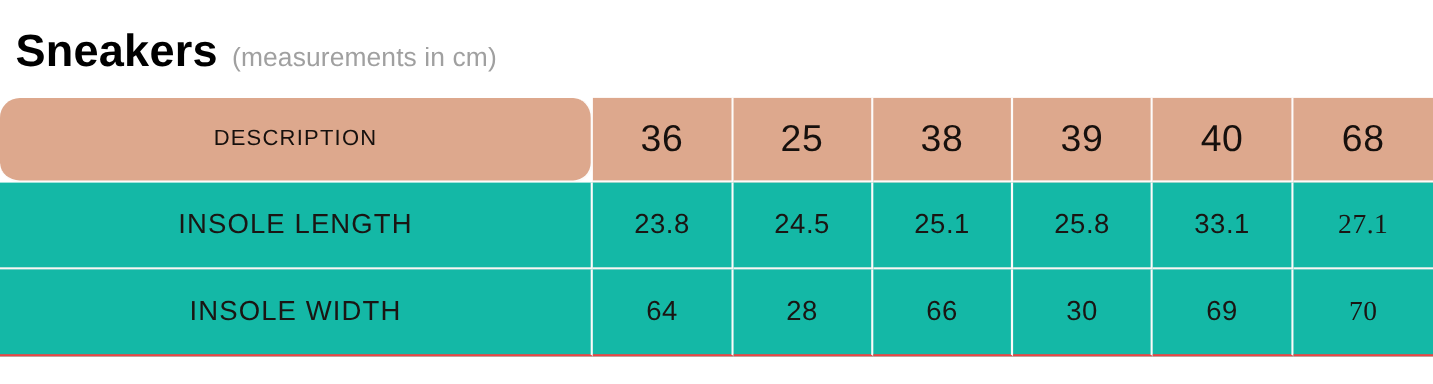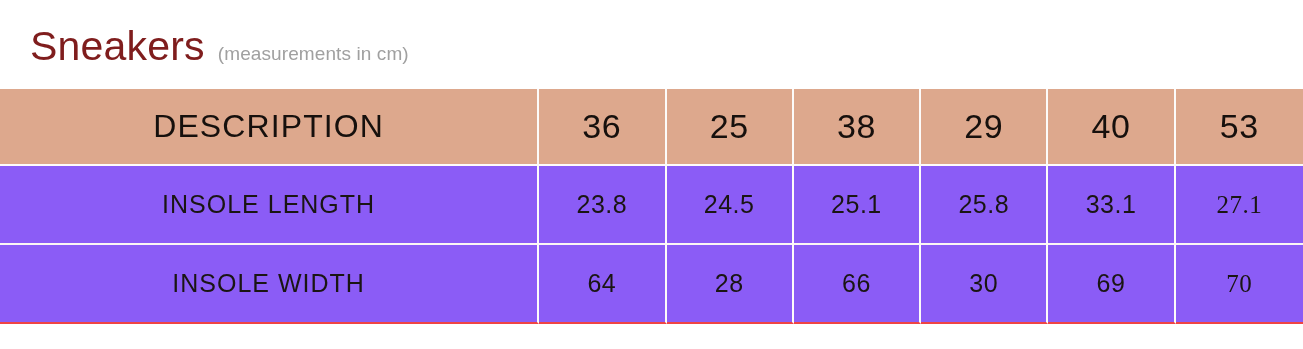--- a/index.html
+++ b/index.html
@@ -24,28 +24,27 @@
   .title-block {
     position: absolute;
     left: 14px;
     top: 26px;
     display: flex;
     align-items: baseline;
     white-space: nowrap;
   }
   .title-main {
     font-size: 41px;
-    font-weight: 400;
-    color: #7f1d1d;
+    font-weight: 700;
+    color: #000000;
     letter-spacing: 0.2px;
     line-height: 1;
-    margin-left: 16px;
   }
   .title-sub {
-    font-size: 19px;
+    font-size: 24px;
     font-weight: 400;
     color: #a0a0a0;
     letter-spacing: 0.1px;
     margin-left: 13px;
     line-height: 1;
   }
 
   
   .size-table {
     position: absolute;
@@ -73,28 +72,29 @@
     color: #16100d;
     font-size: 34px;
     letter-spacing: 0.6px;
     border-right: 2px solid #fdfbfa;
     border-bottom: 2px solid #fdfbfa;
   }
   .head-row th:last-child {
     border-right: none;
   }
   .head-row th.desc-head {
-    font-size: 32px;
+    font-size: 20px;
     letter-spacing: 1.1px;
+    border-radius: 18px;
   }
 
   
   .body-row td {
     height: 79px;
-    background: #8b5cf6;
+    background: #14b8a6;
     color: #1a1513;
     font-size: 25px;
     letter-spacing: 0.5px;
     border-right: 2px solid #fdfbfa;
     border-bottom: 2px solid #fbf6f4;
   }
   .body-row td:last-child {
     border-right: none;
     font-family: Liberation Serif, serif;
   }
@@ -128,23 +128,23 @@
       <col class="col-size">
       <col class="col-size">
       <col class="col-size">
     </colgroup>
     <thead>
       <tr class="head-row">
         <th class="desc-head">DESCRIPTION</th>
         <th>36</th>
         <th>25</th>
         <th>38</th>
-        <th>29</th>
+        <th>39</th>
         <th>40</th>
-        <th>53</th>
+        <th>68</th>
       </tr>
     </thead>
     <tbody>
       <tr class="body-row">
         <td class="row-label">INSOLE LENGTH</td>
         <td>23.8</td>
         <td>24.5</td>
         <td>25.1</td>
         <td>25.8</td>
         <td>33.1</td>

